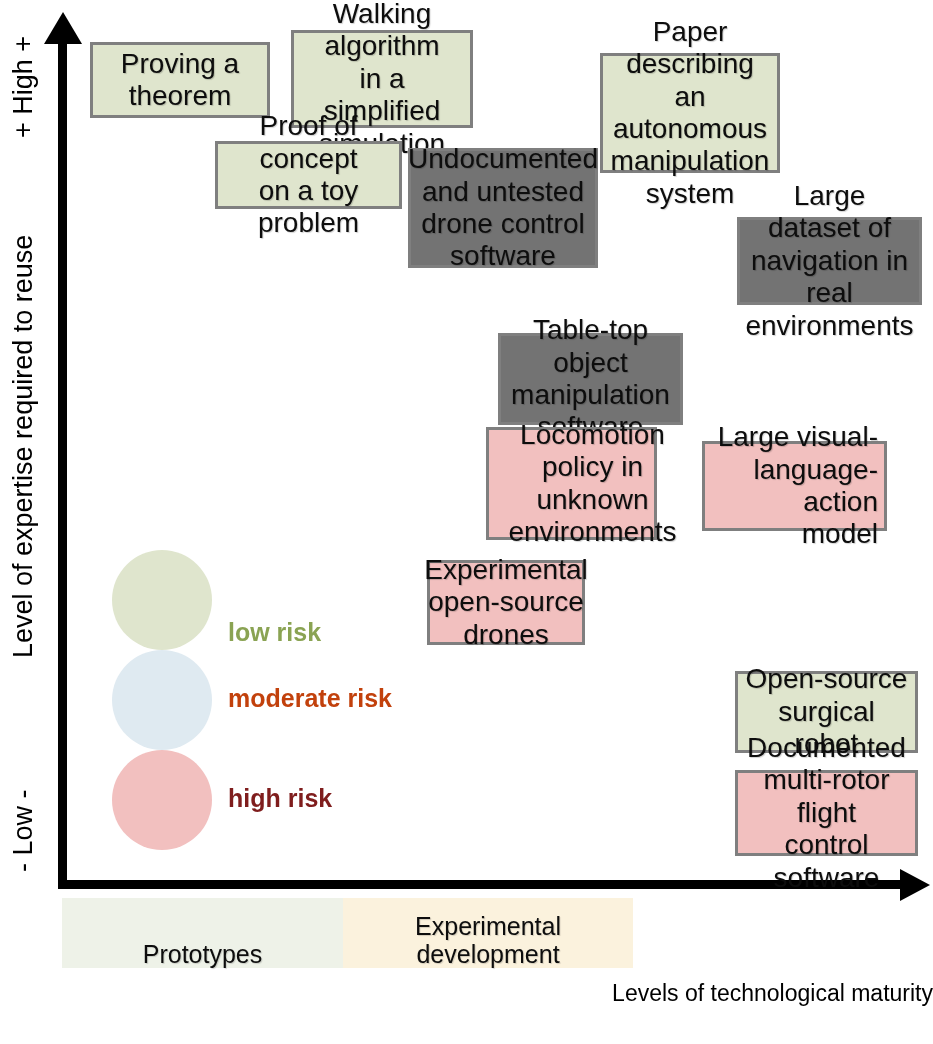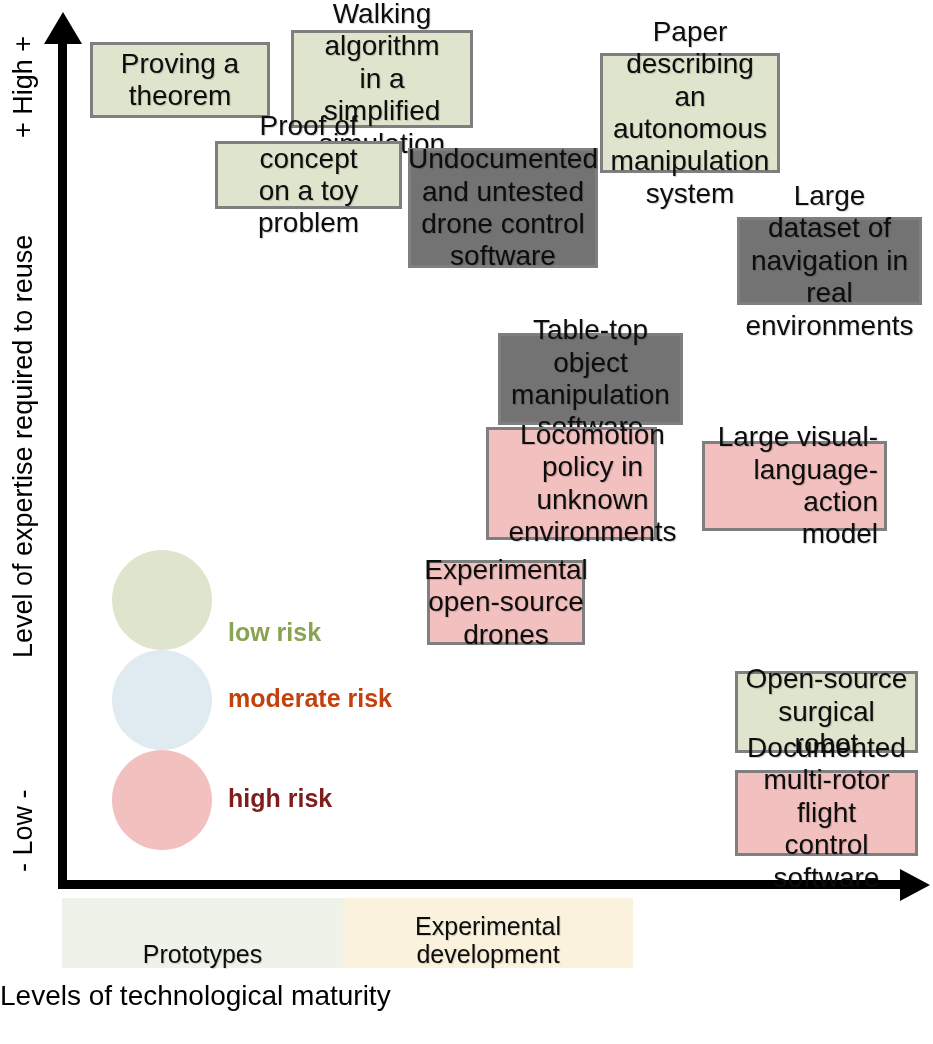--- a/index.html
+++ b/index.html
@@ -125,22 +125,22 @@
   }
   #seg-0 { width: 281px; background: #eef2e8; }
   #seg-1 { width: 290px; background: #fbf2dd; }
   #seg-2 { width: 277px; background: #fae9e3; }
 
   #x-axis-title {
     position: absolute;
     left: 0;
     top: 980px;
     width: 933px;
-    text-align: left;
-    font-size: 28px;
+    text-align: right;
+    font-size: 23px;
     color: #000000;
   }
 </style>
 </head>
 <body>
 
 <div id="canvas">
 
   <div class="axis-line" id="y-axis-shaft"></div>
   <div id="y-axis-head"></div>

